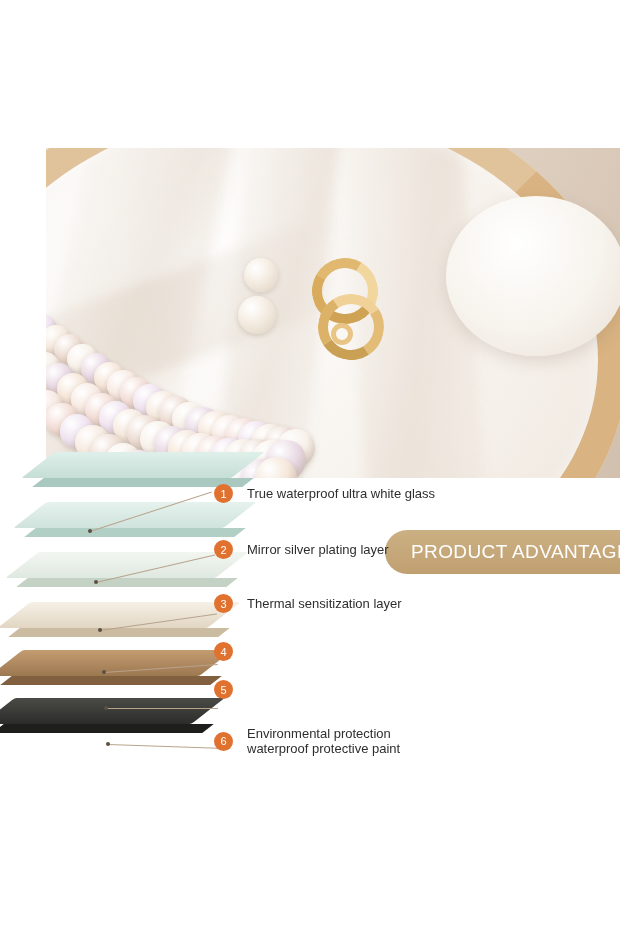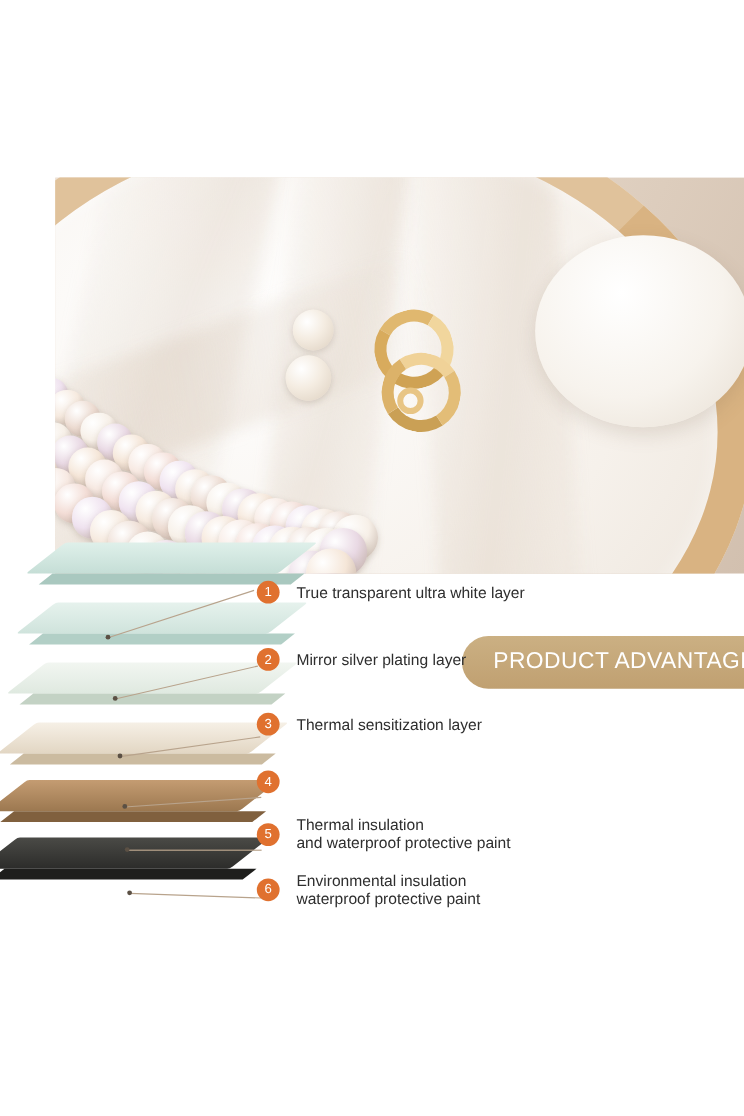--- a/index.html
+++ b/index.html
@@ -327,44 +327,42 @@
   <div class="dot" style="left:106px; top:742px;"></div>
 
   <div class="banner">
     <span class="banner-text">PRODUCT ADVANTAGES</span>
   </div>
 
   <div class="callouts">
 
     <div class="callout" style="left:18px; top:6px;">
       <div class="num">1</div>
-      <div class="ctext">True transparent ultra white layer</div>
+      <div class="ctext">True waterproof ultra white glass</div>
     </div>
 
     <div class="callout" style="left:18px; top:62px;">
       <div class="num">2</div>
       <div class="ctext">Mirror silver plating layer</div>
     </div>
 
     <div class="callout" style="left:18px; top:116px;">
       <div class="num">3</div>
       <div class="ctext">Thermal sensitization layer</div>
     </div>
 
     <div class="callout" style="left:18px; top:164px;">
       <div class="num">4</div>
     </div>
 
     <div class="callout" style="left:18px; top:202px;">
       <div class="num">5</div>
-      <div class="ctext">Thermal insulation
-and waterproof protective paint</div>
     </div>
 
     <div class="callout" style="left:18px; top:248px;">
       <div class="num">6</div>
-      <div class="ctext">Environmental insulation
+      <div class="ctext">Environmental protection
 waterproof protective paint</div>
     </div>
 
   </div>
 
 </div>
 
 </body></html>

